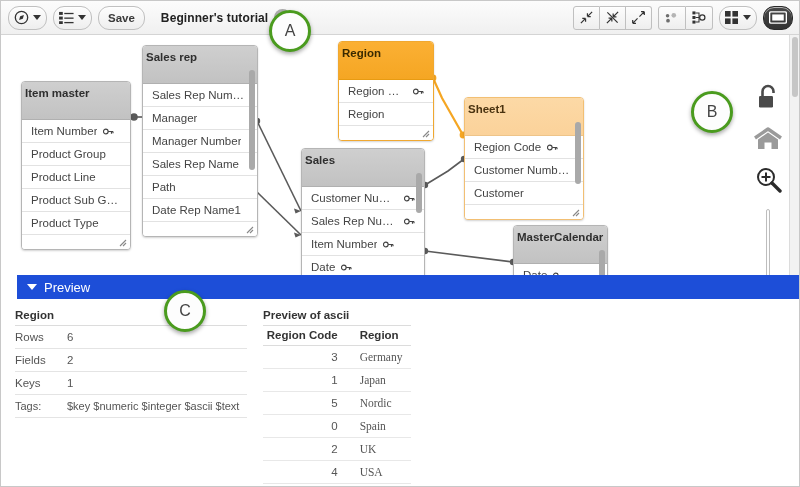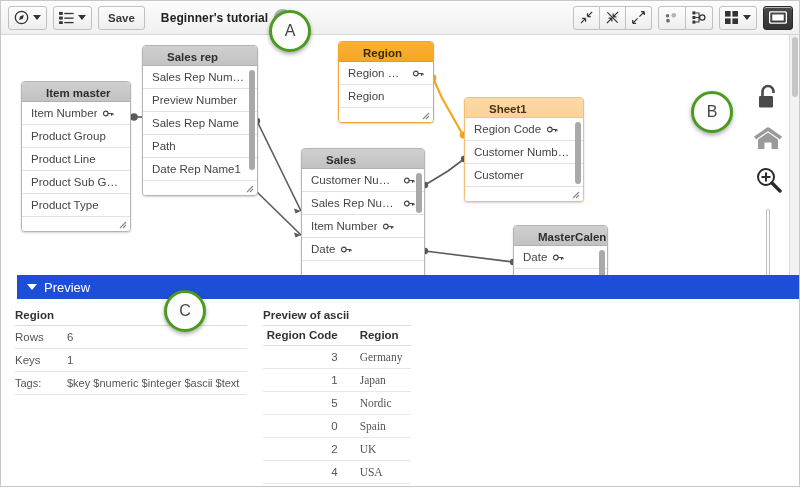--- a/index.html
+++ b/index.html
@@ -25,21 +25,21 @@
     background: linear-gradient(#fcfcfc, #f0f0f0);
     border-bottom: 1px solid #d4d4d4;
     display: flex; align-items: center;
   }
   .tb-left { display: flex; align-items: center; padding-left: 7px; gap: 6px; }
   .tb-right { margin-left: auto; display: flex; align-items: center; padding-right: 8px; gap: 6px; }
   .btn {
     height: 24px; min-width: 24px;
     background: linear-gradient(#fdfdfd, #eeeeee);
     border: 1px solid #c0c0c0;
-    border-radius: 3px;
+    border-radius: 11px;
     display: flex; align-items: center; justify-content: center;
     padding: 0 5px;
     cursor: pointer;
     box-shadow: 0 1px 0 rgba(255,255,255,.6) inset;
   }
   .btn.text { font-size: 11.5px; font-weight: bold; color: #3a3a3a; padding: 0 9px; }
   .btn.dark {
     background: linear-gradient(#4a4a4a, #333333);
     border-color: #2a2a2a;
   }
@@ -78,22 +78,22 @@
   
   .tcard {
     position: absolute;
     background: #ffffff;
     border: 1px solid #b5b5b5;
     border-radius: 4px;
     box-shadow: 0 1px 2px rgba(0,0,0,.18);
     overflow: hidden;
   }
   .tcard .thead {
-    height: 20px; line-height: 22px;
-    padding: 0 24px;
+    height: 38px; line-height: 22px;
+    padding: 0 3px;
     font-size: 11.5px; font-weight: bold; color: #2f2f2f;
     background: linear-gradient(#cfcfcf, #c2c2c2);
     border-bottom: 1px solid #b0b0b0;
     white-space: nowrap; overflow: hidden;
   }
   .tcard .frow {
     height: 23px; line-height: 23px;
     padding: 0 9px;
     font-size: 11.5px; color: #444;
     border-bottom: 1px solid #e2e2e2;
@@ -387,21 +387,24 @@
         </svg>
       </div>
     </div>
 
     <div class="tcard" style="left:141px; top:10px; width:116px;">
       <div class="thead">Sales rep</div>
       <div class="frow">
         <span class="fname">Sales Rep Number...</span>
       </div>
       <div class="frow">
-        <span class="fname">Preview Number</span>
+        <span class="fname">Manager</span>
+      </div>
+      <div class="frow">
+        <span class="fname">Manager Number</span>
       </div>
       <div class="frow">
         <span class="fname">Sales Rep Name</span>
       </div>
       <div class="frow">
         <span class="fname">Path</span>
       </div>
       <div class="frow">
         <span class="fname">Date Rep Name1</span>
       </div>
@@ -542,20 +545,24 @@
     <span>Preview</span>
   </div>
 
   <div class="preview-body">
 
     <div class="meta-block">
       <div class="meta-title">Region</div>
       <div class="meta-row">
         <span class="k">Rows</span>
         <span class="v">6</span>
+      </div>
+      <div class="meta-row">
+        <span class="k">Fields</span>
+        <span class="v">2</span>
       </div>
       <div class="meta-row">
         <span class="k">Keys</span>
         <span class="v">1</span>
       </div>
       <div class="meta-row tags">
         <span class="k">Tags:</span>
         <span class="v">$key $numeric $integer $ascii $text</span>
       </div>
     </div>

